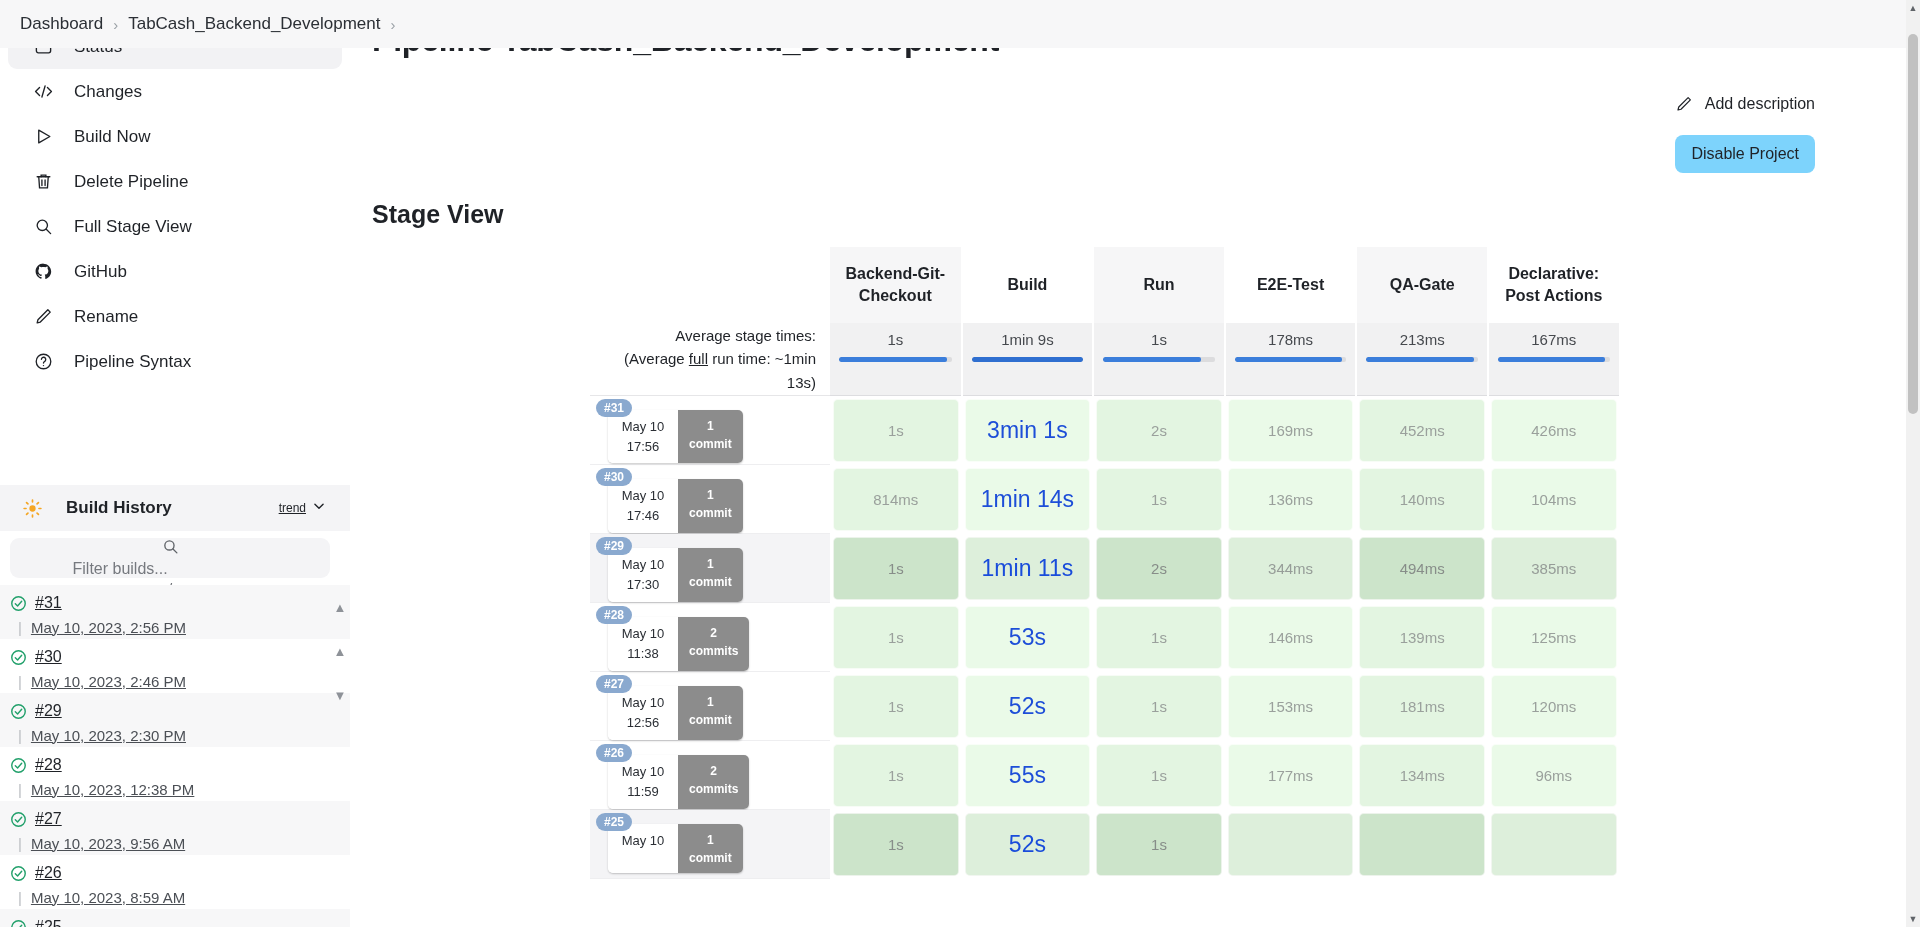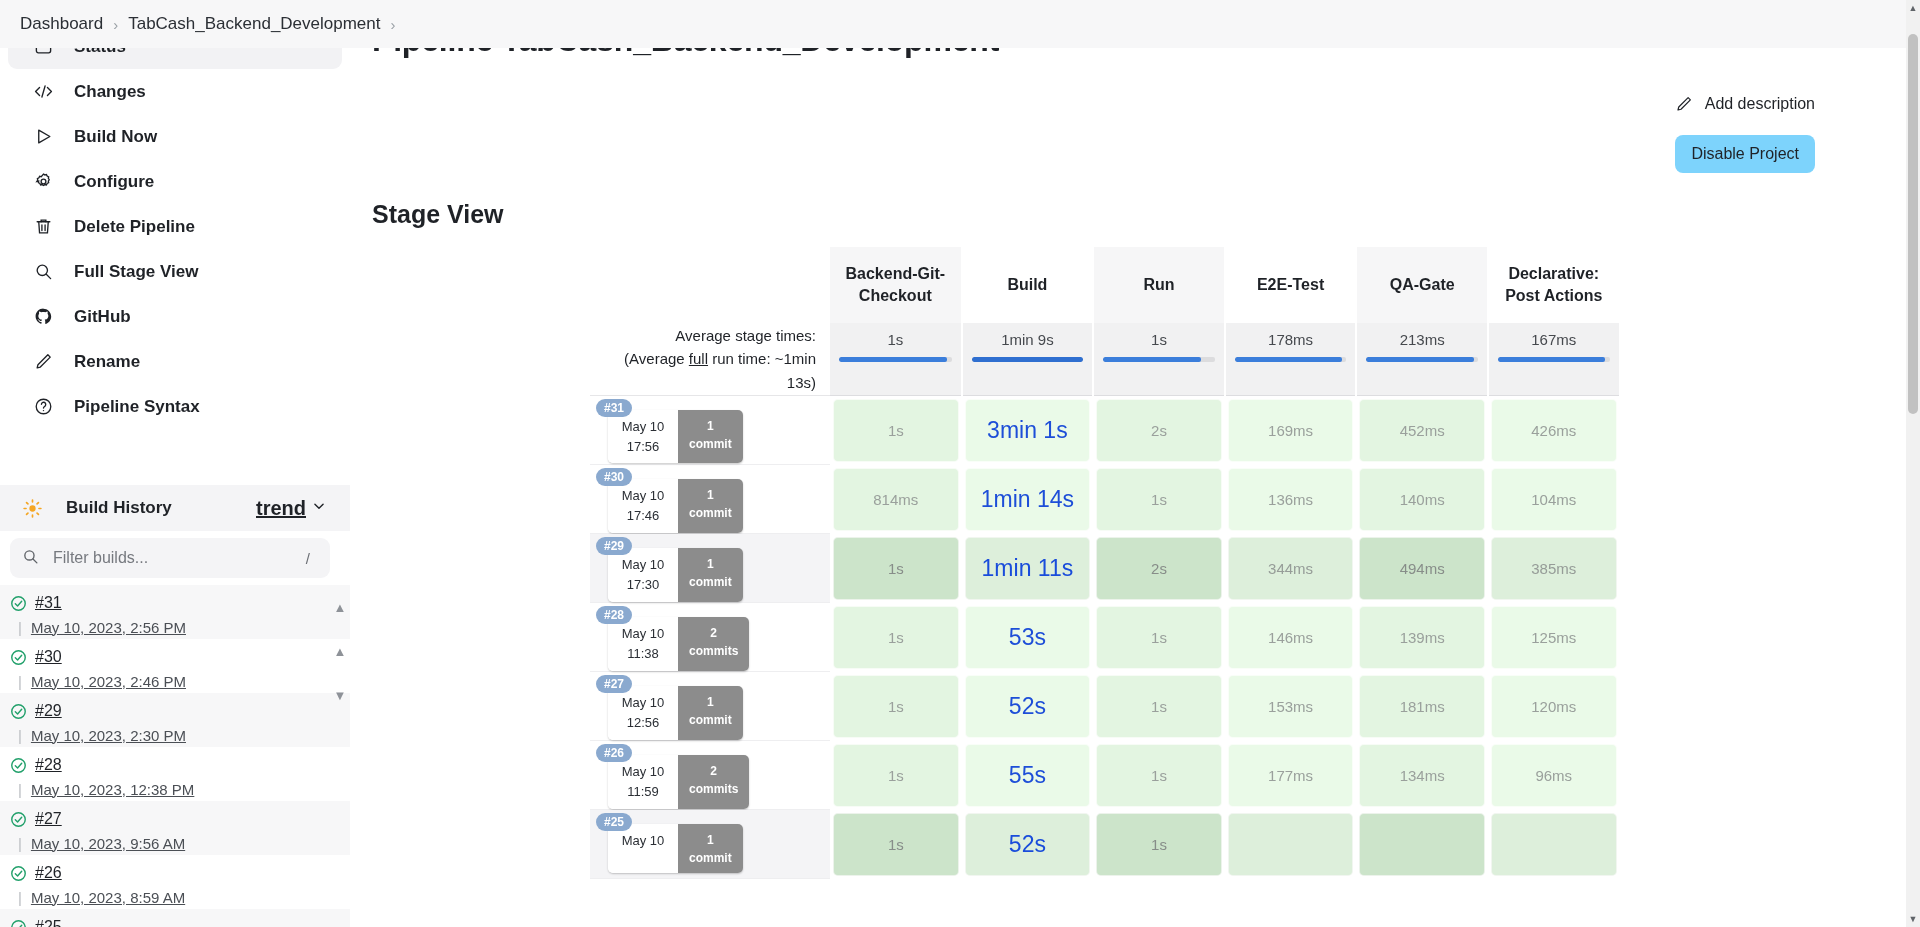--- a/index.html
+++ b/index.html
@@ -38,52 +38,51 @@
   }
   .task {
     display: flex; align-items: center;
     height: 45px;
     margin: 0 8px;
     padding-left: 22px;
     border-radius: 9px;
     cursor: pointer;
     font-size: 17px;
     color: #1f2227;
-    font-weight: bold;
   }
   .task.active { background: #f2f2f4; }
   .task .ticon {
     width: 26px; height: 22px; margin-right: 18px;
     display: flex; align-items: center; justify-content: center;
     flex: 0 0 26px;
   }
   .task svg { display: block; }
 
   
   #build-history-header {
     position: absolute; top: 485px; left: 0;
     width: 350px; height: 46px;
     background: #f4f4f6;
     display: flex; align-items: center;
     padding: 0 22px 0 22px;
   }
   #build-history-header .bh-icon { width: 26px; margin-right: 18px; display:flex; }
   #build-history-title { font-size: 17px; font-weight: bold; flex: 1; }
   #trend-link {
-    font-size: 20px; font-weight: bold; text-decoration: underline;
+    font-size: 12px; font-weight: normal; text-decoration: underline;
     cursor: pointer; color: #1f2227; margin-right: 6px;
   }
   #trend-caret { width: 16px; display: inline-block; }
 
   
   #filter-wrap {
     position: absolute; top: 538px; left: 10px;
     width: 320px; height: 40px;
     background: #f4f4f6; border-radius: 9px;
-    display: flex; align-items: center; padding: 0 12px;
+    display: flex; align-items: center; padding: 0 12px; flex-direction: column;
   }
   #filter-input {
     border: none; background: transparent; outline: none;
     font-size: 16px; color: #5f6368; flex: 1; margin-left: 12px;
     font-family: "Liberation Sans", sans-serif;
   }
   #filter-input::placeholder { color: #76797f; }
   #filter-slash {
     color: #6b6e74; font-size: 15px; padding: 1px 8px;
     border-radius: 4px;
@@ -289,29 +288,20 @@
 
     <div class="task">
       <span class="ticon">
         <svg width="19" height="19" viewBox="0 0 24 24" fill="none" stroke="#1f2227" stroke-width="1.7" stroke-linejoin="round">
           <polygon points="6,4 20,12 6,20"></polygon>
         </svg>
       </span>
       <span>Build Now</span>
     </div>
 
-    <div class="task">
-      <span class="ticon">
-        <svg width="19" height="19" viewBox="0 0 24 24" fill="none" stroke="#1f2227" stroke-width="1.7">
-          <circle cx="12" cy="12" r="3"></circle>
-          <path d="M12 2.6l1.7 1.1 2-.4.9 1.9 1.9.9-.4 2 1.1 1.7-1.1 1.7.4 2-1.9.9-.9 1.9-2-.4-1.7 1.1-1.7-1.1-2 .4-.9-1.9-1.9-.9.4-2L3.6 12l1.1-1.7-.4-2 1.9-.9.9-1.9 2 .4z"></path>
-        </svg>
-      </span>
-      <span>Configure</span>
-    </div>
 
     <div class="task">
       <span class="ticon">
         <svg width="19" height="19" viewBox="0 0 24 24" fill="none" stroke="#1f2227" stroke-width="1.7" stroke-linecap="round">
           <path d="M4 6h16"></path>
             <path d="M6 6l1 14h10l1-14"></path>
             <path d="M9 6V4h6v2"></path>
           <line x1="10" y1="10" x2="10" y2="17"></line>
             <line x1="14" y1="10" x2="14" y2="17"></line>
         </svg>

